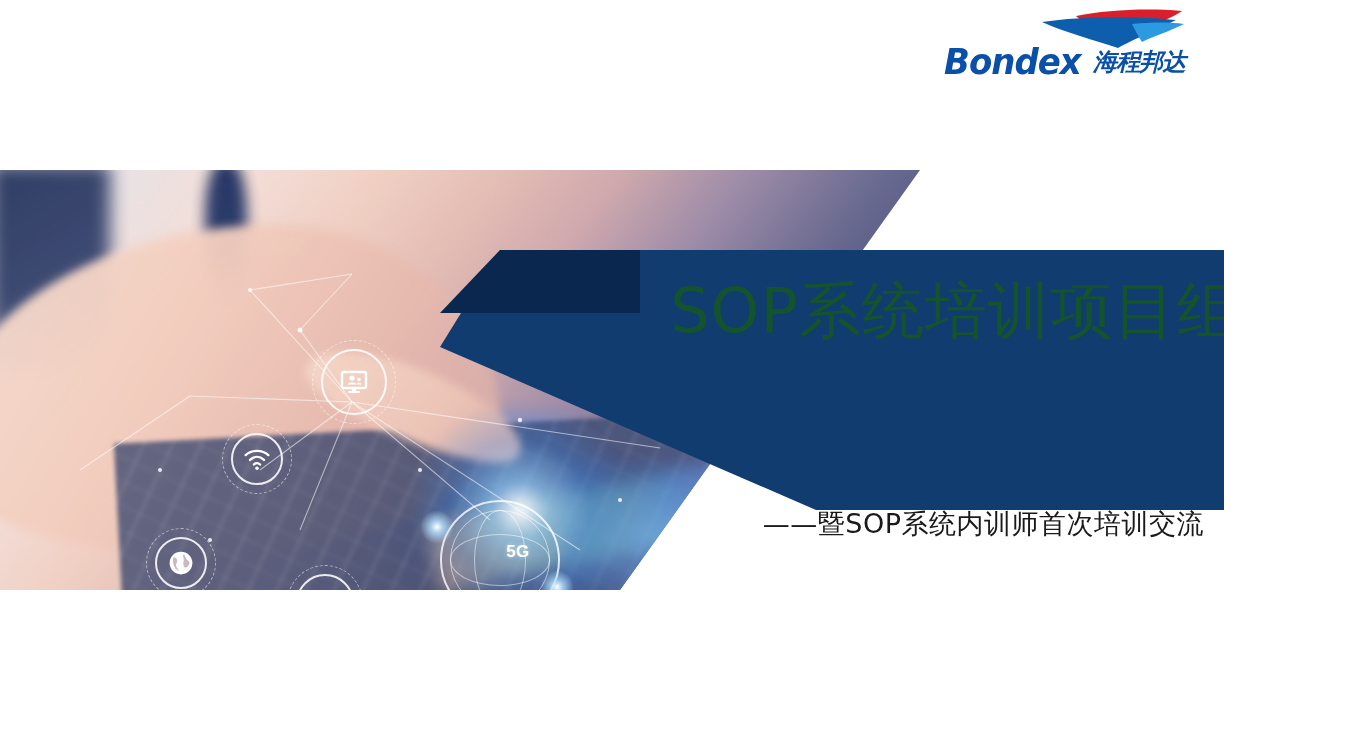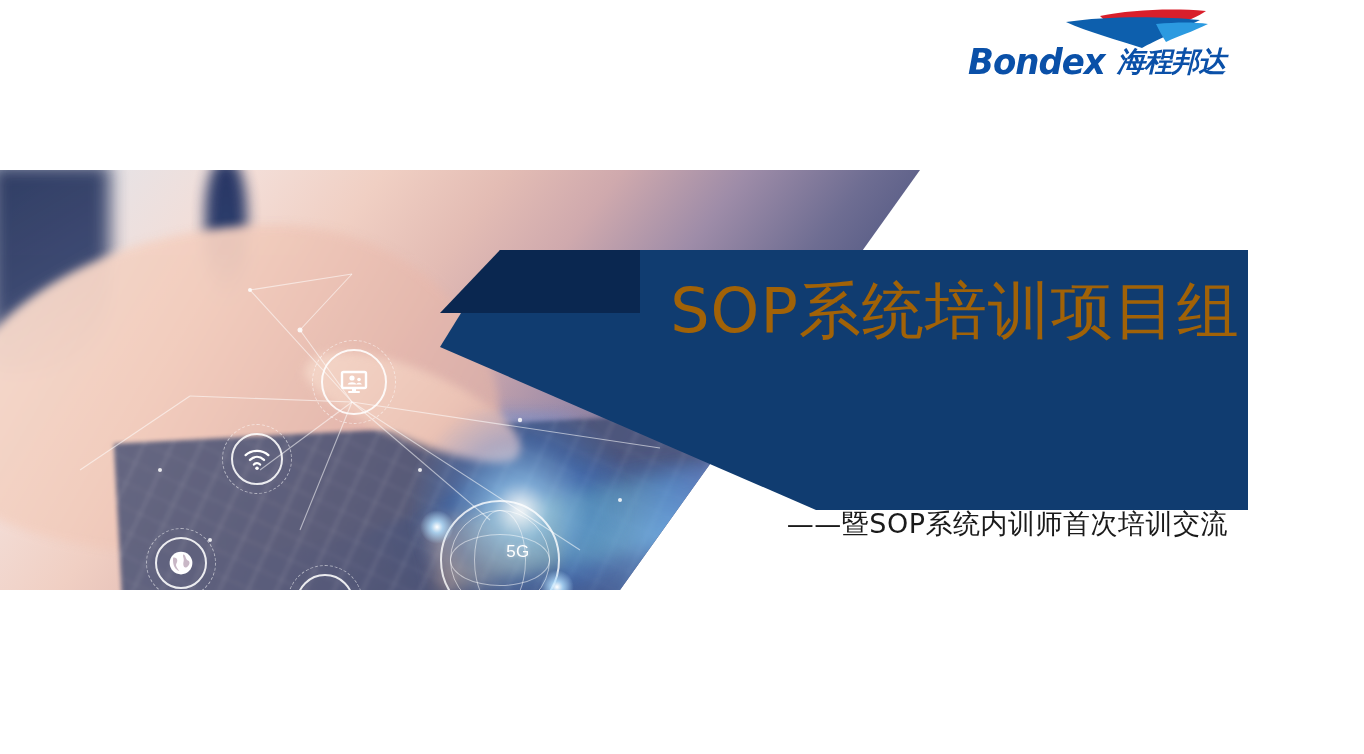--- a/index.html
+++ b/index.html
@@ -9,21 +9,20 @@
   }
   body {
     font-family: "Liberation Sans", "DejaVu Sans", sans-serif;
   }
   #slide {
     position: relative;
     width: 1224px;
     height: 754px;
     background: #ffffff;
     overflow: hidden;
-    padding-left: 24px;
   }
 
   
   .logo-wrap {
     position: absolute;
     top: 6px;
     right: 8px;
     width: 272px;
     height: 80px;
   }
@@ -52,21 +51,21 @@
     letter-spacing: -1px;
     color: #0a50a8;
     line-height: 1;
     transform: scaleX(0.97);
     transform-origin: left center;
   }
   .logo-cn {
     font-family: "DejaVu Sans", sans-serif;
     font-weight: bold;
     font-style: italic;
-    font-size: 28px;
+    font-size: 24px;
     color: #0a50a8;
     letter-spacing: -1px;
     line-height: 1;
   }
 
   
   .photo {
     position: absolute;
     left: 0;
     top: 170px;
@@ -228,21 +227,21 @@
   }
   .globe-in1 { position:absolute; inset: 10px; border-radius:50%; border:1px solid rgba(255,255,255,.55); }
   .globe-in2 { position:absolute; inset: 10px 34px; border-radius:50%; border:1px solid rgba(255,255,255,.5); }
   .globe-in3 { position:absolute; inset: 34px 10px; border-radius:50%; border:1px solid rgba(255,255,255,.5); }
   .globe-label {
     position: absolute;
     left: 0; right: 0;
     top: 42px;
     text-align: center;
     font-size: 17px;
-    font-weight: normal;
+    font-weight: bold;
     color: #ffffff;
     letter-spacing: .5px;
     text-shadow: 0 0 4px rgba(255,255,255,.5);
     margin-left: 36px;
   }
   .spark {
     position: absolute;
     width: 34px; height: 34px;
     background: radial-gradient(circle, rgba(255,255,255,1) 0%, rgba(180,225,255,.8) 25%, rgba(0,0,0,0) 70%);
   }
@@ -268,21 +267,21 @@
     -webkit-clip-path: polygon(60px 0, 200px 0, 200px 63px, 0 63px, 60px 0);
             clip-path: polygon(60px 0, 200px 0, 200px 63px, 0 63px, 60px 0);
   }
 
   .title-block {
     position: absolute;
     left: 560px;
     top: 272px;
     width: 790px;
     text-align: center;
-    color: #a16207;
+    color: #14532d;
   }
   .title-line {
     font-family: "DejaVu Sans", sans-serif;
     font-size: 62px;
     line-height: 78px;
     font-weight: normal;
     letter-spacing: 1px;
     white-space: nowrap;
   }
 

